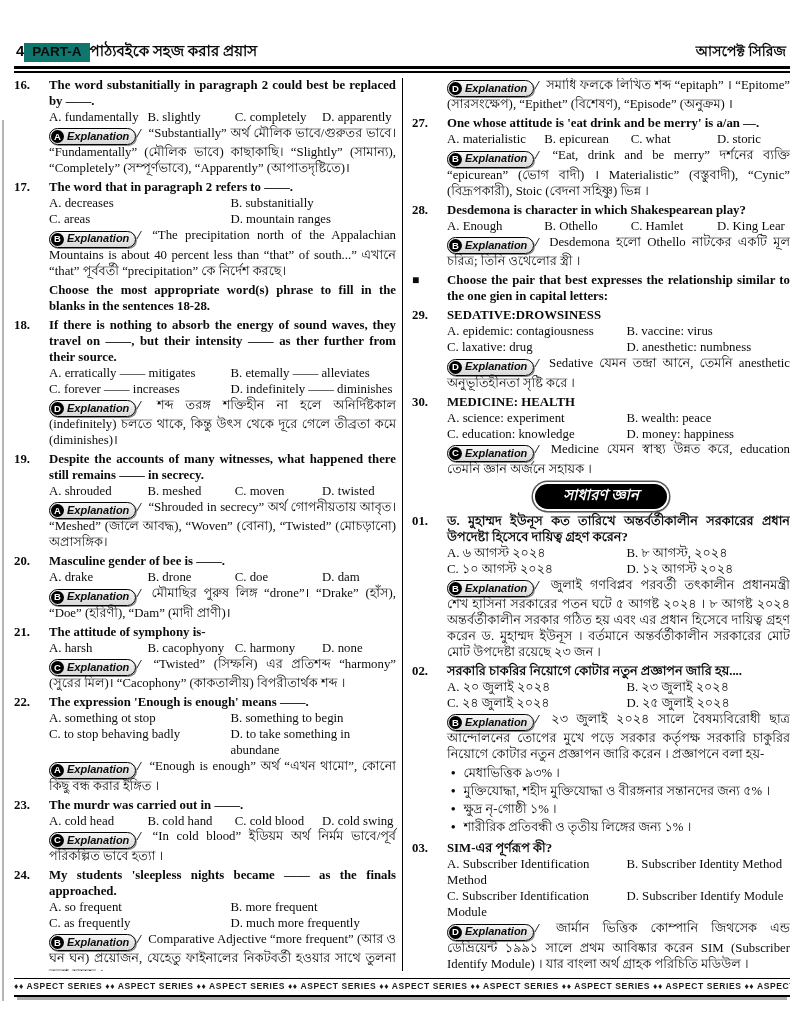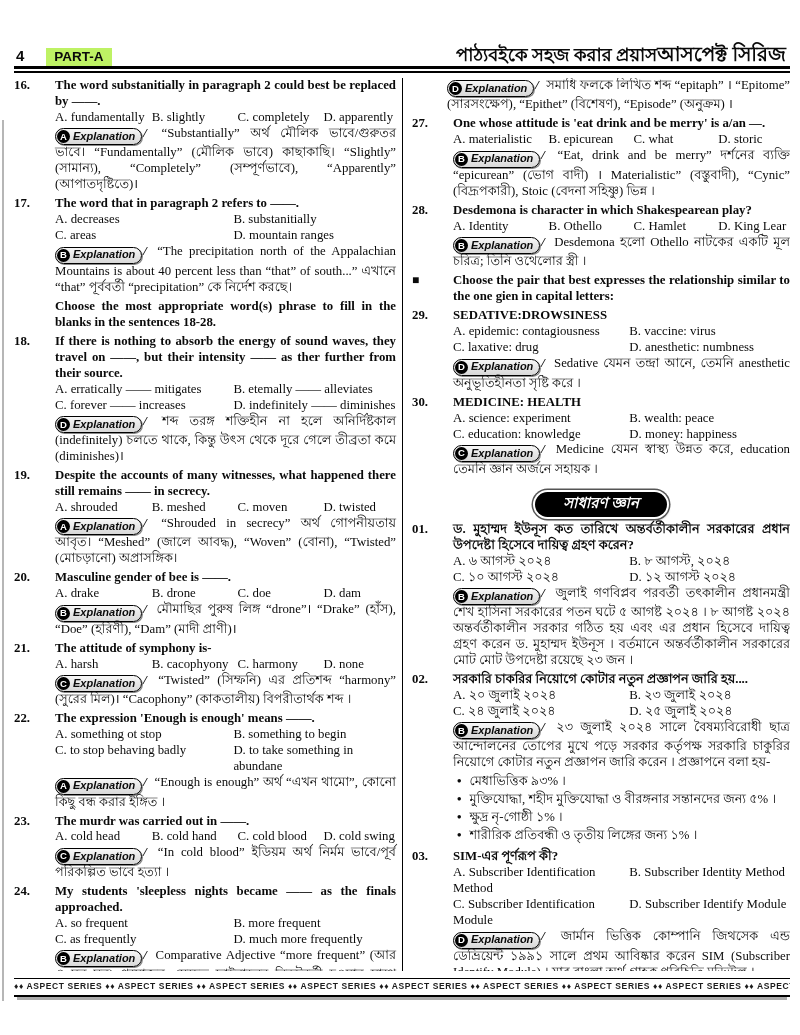--- a/index.html
+++ b/index.html
@@ -4,32 +4,32 @@
 <style>
   html,body{margin:0;padding:0;background:#fff;}
   #page{position:relative;width:800px;height:1035px;background:#fff;overflow:hidden;
         font-family:"Liberation Serif",serif;color:#0a0a0a;font-size:12.8px;line-height:1.25;}
   
   #left-edge{position:absolute;left:2px;top:120px;bottom:34px;width:2px;background:#8f8f8f;opacity:.65;}
   
   #hdr{position:absolute;top:42px;left:16px;right:14px;display:flex;align-items:baseline;}
   #hdr .pg{font-family:"Liberation Sans",sans-serif;font-weight:bold;font-size:15px;}
   #hdr .part{font-family:"Liberation Sans",sans-serif;font-weight:bold;font-size:13.5px;
-             background:#bef264;padding:1px 8px;margin-left:22px;}
-  #hdr .mid{flex:1;text-align:right;font-weight:bold;font-size:18px;}
-  #hdr .rgt{font-weight:bold;font-size:20px;}
+             background:#0f766e;padding:1px 8px;}
+  #hdr .mid{flex:1;text-align:left;font-weight:bold;font-size:15px;}
+  #hdr .rgt{font-weight:bold;font-size:14px;}
   #hdr-rule{position:absolute;top:66px;left:14px;right:10px;height:2px;
             border-top:3px solid #000;border-bottom:2px solid #000;}
   
   #cols{position:absolute;top:78px;left:14px;right:10px;bottom:64px;display:grid;
         grid-template-columns:1fr 1fr;column-gap:0;overflow:hidden;}
   .col{overflow:hidden;padding-right:6px;}
   .col.right{border-left:1.5px solid #000;padding-left:9px;padding-right:0;}
   
-  .qb{display:grid;grid-template-columns:30px 1fr;column-gap:11px;margin:0 0 3px 0;}
+  .qb{display:grid;grid-template-columns:30px 1fr;column-gap:5px;margin:0 0 3px 0;}
   .qnum{font-weight:bold;text-align:left;}
   .qtext{font-weight:bold;text-align:justify;font-family:Liberation Serif, serif;}
   .opts{grid-column:2;display:grid;column-gap:6px;}
   .opts.row4{grid-template-columns:1.25fr 1.1fr 1.1fr 1fr;}
   .opts.grid2{grid-template-columns:1.06fr 1fr;}
   .opt{white-space:normal;}
   .exp{grid-column:2;text-align:justify;}
   .exp-only{display:grid;grid-template-columns:30px 1fr;column-gap:5px;margin:0 0 3px 0;}
   .bullets{grid-column:2;margin:1px 0 0 4px;}
   .bullet-line{display:flex;gap:8px;margin:2px 0;}
@@ -41,21 +41,21 @@
           box-shadow:1px 1px 0 #888;}
   .xletter{width:13px;height:13px;border-radius:50%;background:#000;color:#fff;font-weight:bold;
            font-size:9.5px;display:inline-flex;align-items:center;justify-content:center;
            font-family:"Liberation Sans",sans-serif;}
   .xword{font-weight:bold;font-style:italic;font-size:11px;font-family:"Liberation Sans",sans-serif;}
   .xslash{font-weight:bold;font-style:italic;margin:0 4px 0 1px;}
   
   .directive .qtext{font-weight:bold;}
   .sq{font-weight:bold;font-size:12px;}
   
-  .section-row{display:flex;justify-content:center;margin:14px 0 5px 0;}
+  .section-row{display:flex;justify-content:center;margin:6px 0 5px 0;}
   .gk-badge{background:#000;color:#fff;font-weight:bold;font-style:italic;font-size:15px;
             padding:2px 28px 4px 28px;border-radius:14px;
             box-shadow:0 0 0 2px #fff,0 0 0 3.5px #555,2px 3px 2px #999;}
   
   #ftr{position:absolute;left:14px;right:10px;bottom:38px;border-top:1.2px solid #000;
        border-bottom:2px solid #000;padding:2px 0 3px 0;text-align:center;white-space:nowrap;
        overflow:hidden;font-family:"Liberation Sans",sans-serif;font-size:8.5px;font-weight:bold;
        color:#1c1c1c;letter-spacing:.6px;box-shadow:0 6px 0 -3px #ababab;}
 </style>
 </head>
@@ -224,21 +224,21 @@
           </div>
           <div class="exp"><span class="xwrap"><span class="xbadge">
                 <span class="xletter">B</span>
                 <span class="xword">Explanation</span>
               </span><span class="xslash">/</span></span><span> “Eat, drink and be merry” দর্শনের ব্যক্তি “epicurean” (ভোগ বাদী) । Materialistic” (বস্তুবাদী), “Cynic” (বিদ্রূপকারী), Stoic (বেদনা সহিষ্ণু) ভিন্ন ।</span></div>
         </div>
         <div class="qb">
           <div class="qnum">28.</div>
           <div class="qtext">Desdemona is character in which Shakespearean play?</div>
           <div class="opts row4">
-            <div class="opt">A. Identity</div>
+            <div class="opt">A. Enough</div>
             <div class="opt">B. Othello</div>
             <div class="opt">C. Hamlet</div>
             <div class="opt">D. King Lear</div>
           </div>
           <div class="exp"><span class="xwrap"><span class="xbadge">
                 <span class="xletter">B</span>
                 <span class="xword">Explanation</span>
               </span><span class="xslash">/</span></span><span> Desdemona হলো Othello নাটকের একটি মূল চরিত্র; তিনি ওথেলোর স্ত্রী ।</span></div>
         </div>
         <div class="qb directive">

